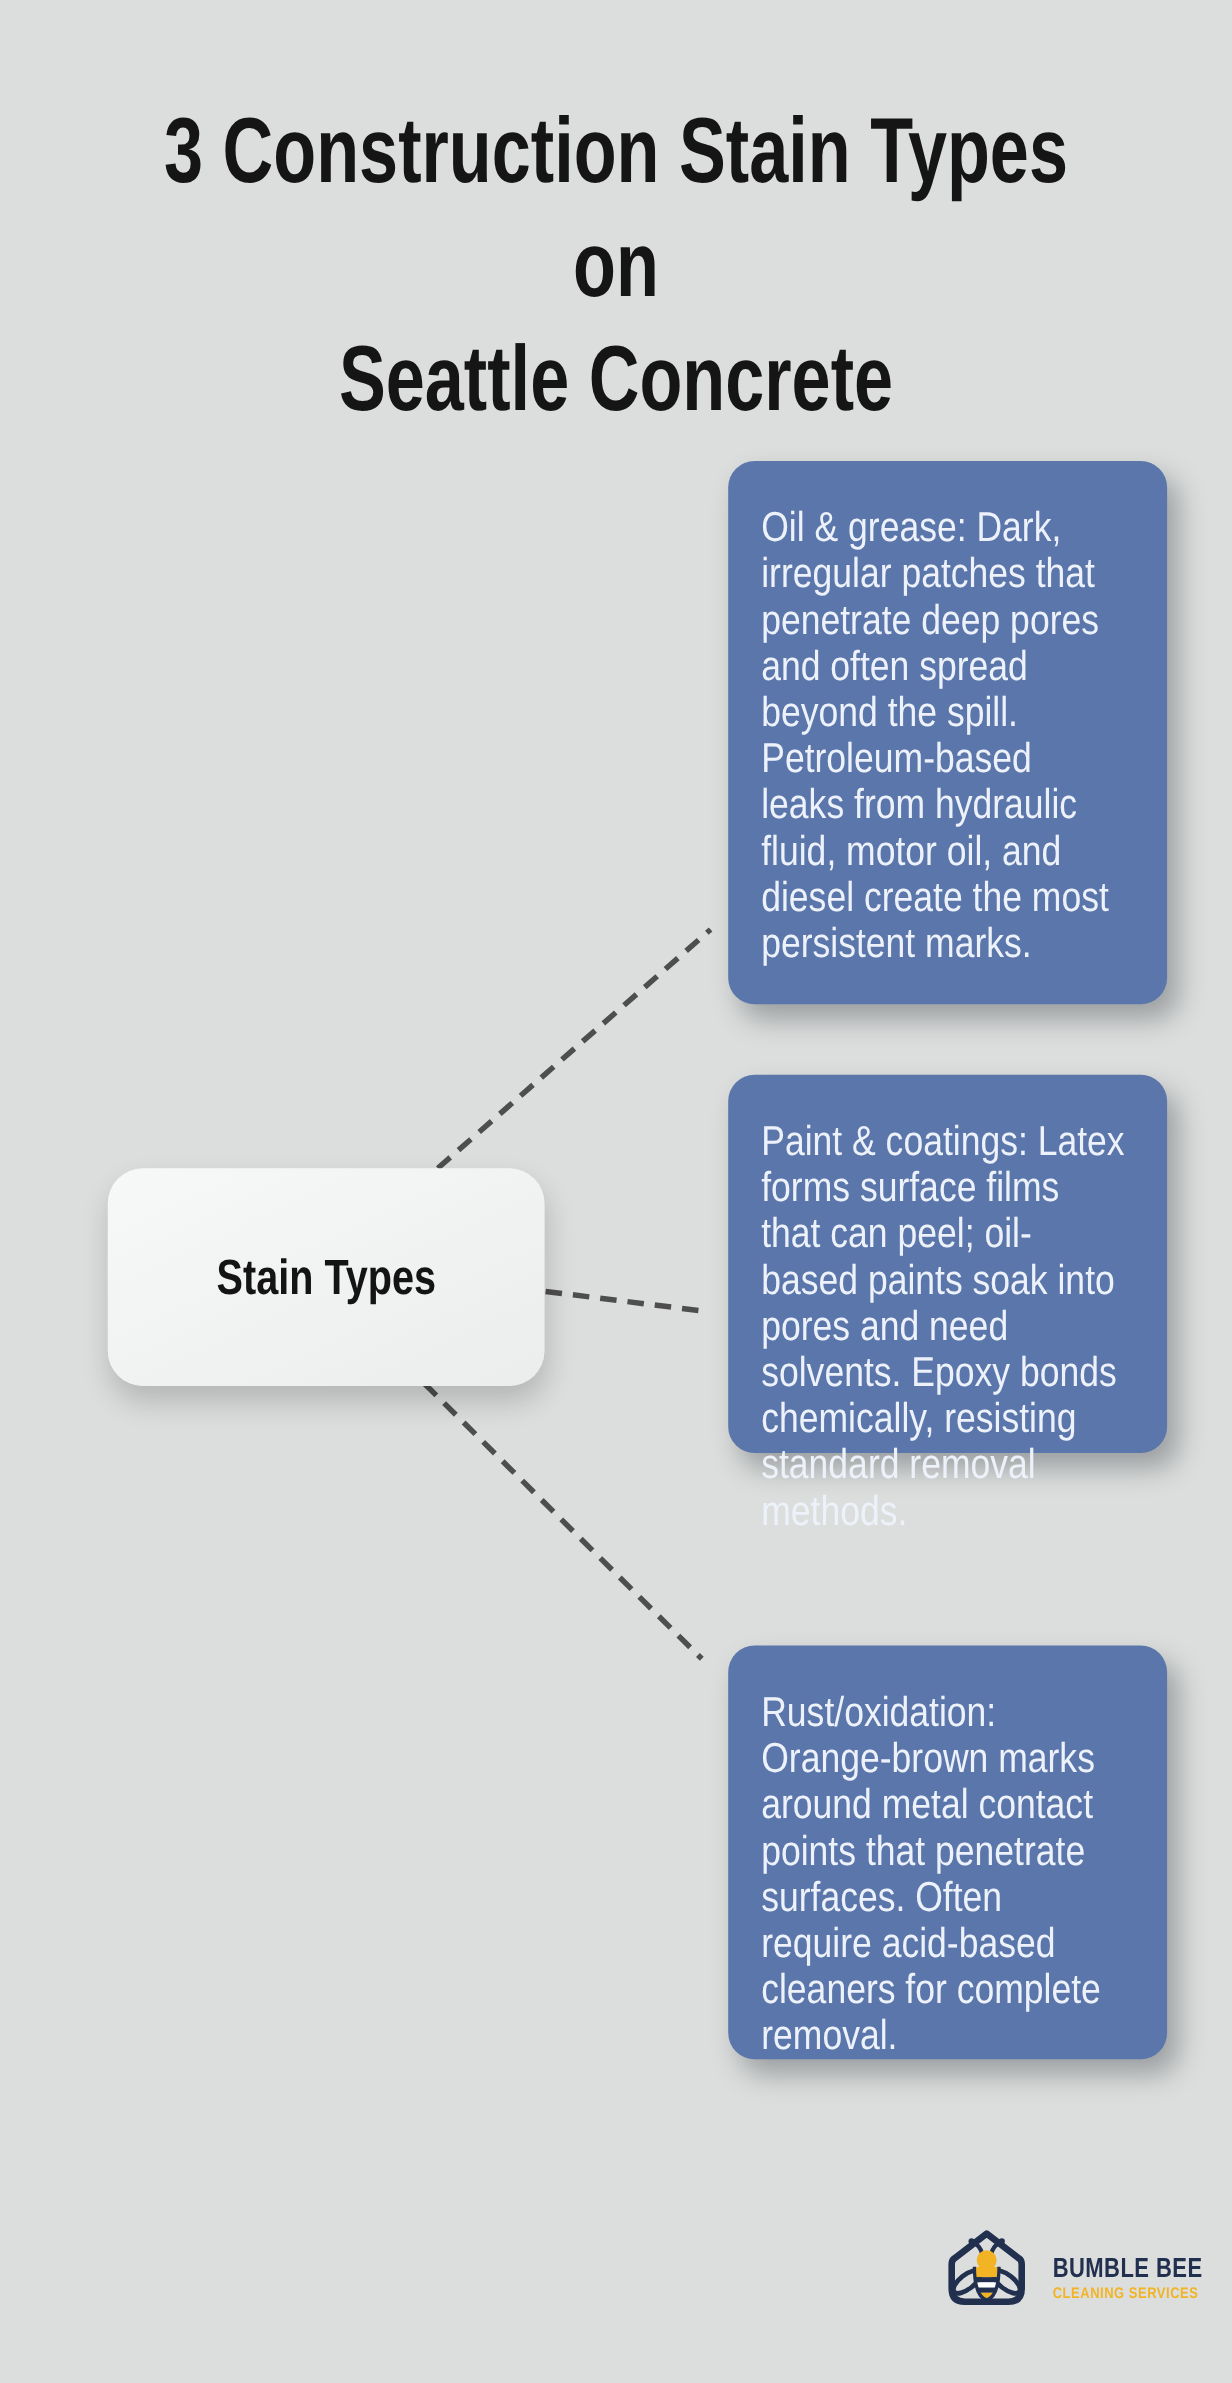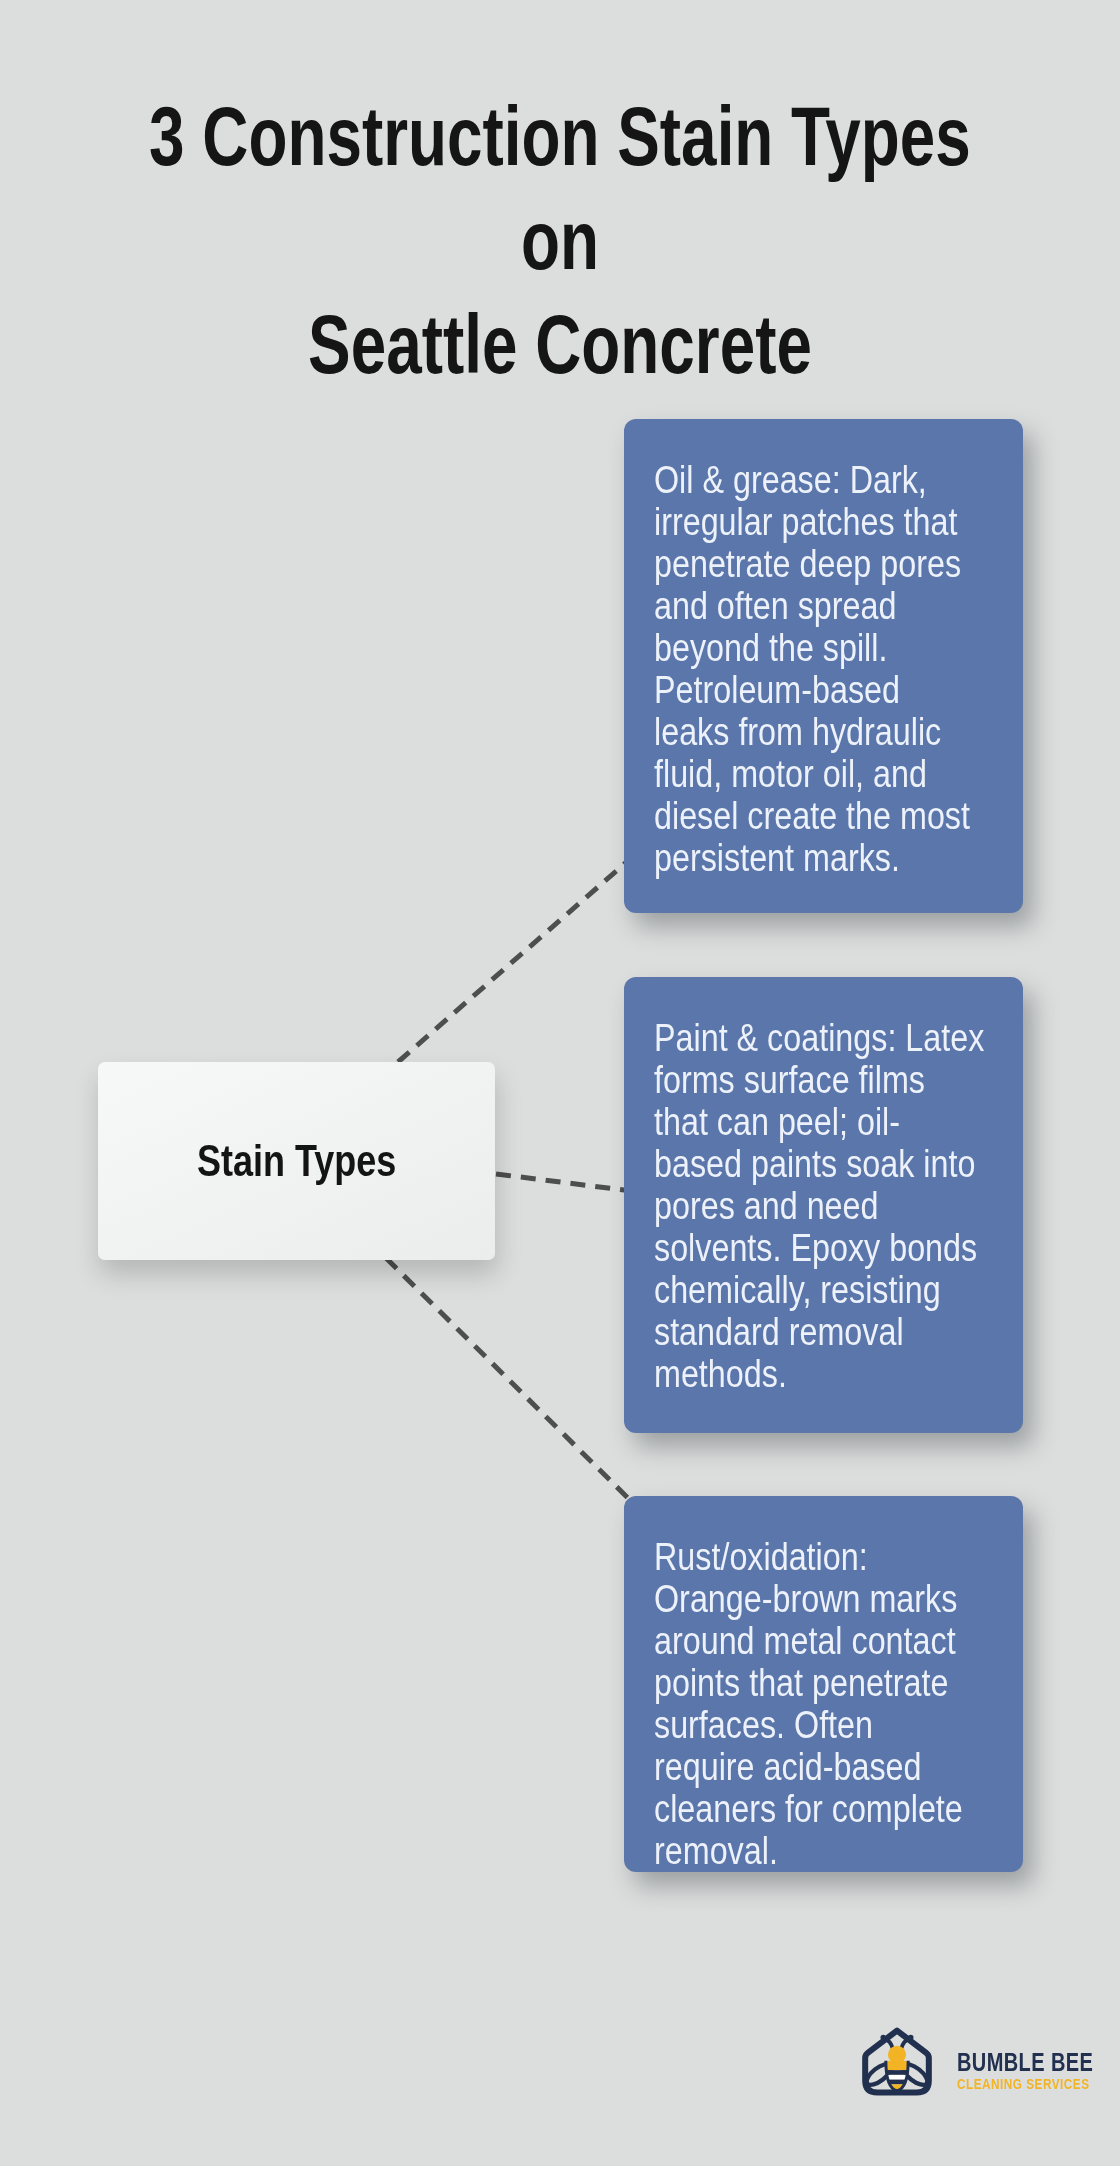--- a/index.html
+++ b/index.html
@@ -46,45 +46,45 @@
     line-height: 104px;
     color: var(--title-text);
     white-space: pre-line;
     transform: scaleX(0.76);
     z-index: 2;
   }
   .center-node {
     position: absolute;
     left: 98px; top: 1062px;
     width: 397px; height: 198px;
-    border-radius: 7px;
+    border-radius: 32px;
     background: linear-gradient(155deg, #f7f8f8 0%, #ebecec 100%);
     box-shadow: 2px 14px 26px rgba(0,0,0,0.18);
     display: flex; align-items: center; justify-content: center;
     z-index: 2;
   }
   .center-label {
     font-size: 45px;
     font-weight: bold;
     color: var(--node-text);
     display: inline-block;
     transform: scaleX(0.8);
     white-space: nowrap;
   }
   .card {
     position: absolute;
-    left: 624px;
+    left: 662px;
     width: 399px;
-    border-radius: 12px;
+    border-radius: 24px;
     background: var(--card);
     box-shadow: 10px 14px 24px rgba(40,45,55,0.35);
     z-index: 2;
   }
   .card-oil   { top: 419px;  height: 494px; }
-  .card-paint { top: 977px;  height: 456px; }
+  .card-paint { top: 977px;  height: 344px; }
   .card-rust  { top: 1496px; height: 376px; }
   .card-text {
     position: absolute;
     left: 30px; top: 40px;
     width: 402px;
     font-size: 38px;
     line-height: 42px;
     color: var(--card-text);
     white-space: pre-line;
     transform: scaleX(0.85);

